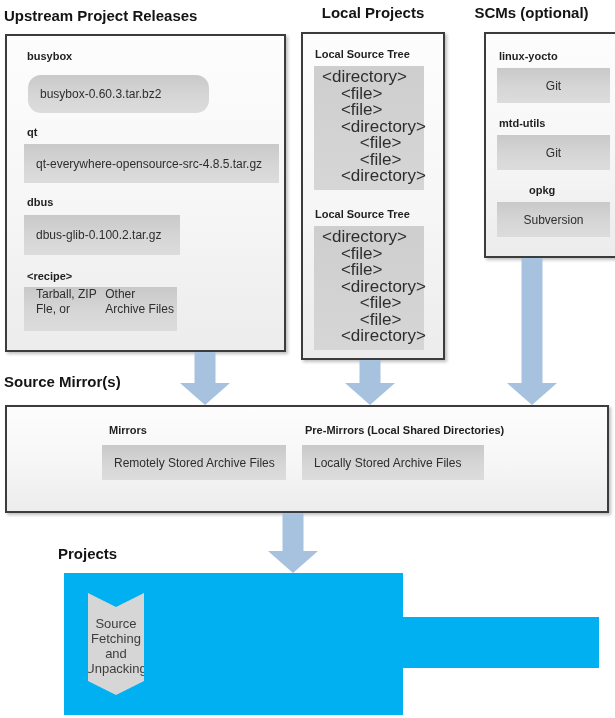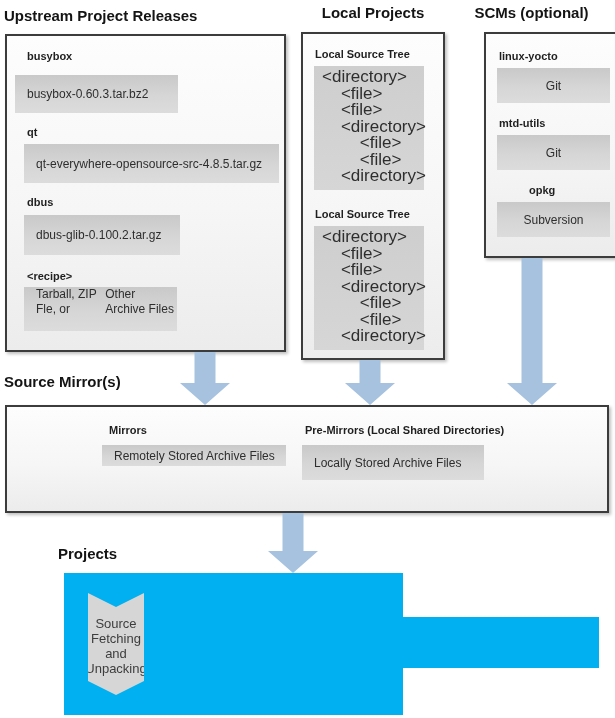--- a/index.html
+++ b/index.html
@@ -27,40 +27,40 @@
   .lbl{position:absolute;font-size:11px;font-weight:bold;color:#1f1f1f;white-space:nowrap;}
 
   
   .gbox{position:absolute;background:linear-gradient(180deg,#c9c9c9 0%,#d6d6d6 55%,#dcdcdc 100%);
         font-size:12px;color:#2e2e2e;display:flex;align-items:center;box-sizing:border-box;}
   .gbox.pad{padding-left:12px;}
   .gbox.center{justify-content:center;}
   .gbox.multiline{flex-direction:row;align-items:flex-start;justify-content:center;line-height:15px;padding-left:12px;}
 
   
-  .u-l0{left:20px;top:14px;} .u-b0{left:8px;top:39px;width:163px;height:38px;}
+  .u-l0{left:20px;top:14px;} .u-b0{left:21px;top:39px;width:181px;height:38px;border-radius:13px;}
   .u-l1{left:20px;top:90px;} .u-b1{left:17px;top:108px;width:255px;height:39px;}
   .u-l2{left:20px;top:160px;} .u-b2{left:17px;top:179px;width:156px;height:40px;}
   .u-l3{left:20px;top:234px;} .u-b3{left:17px;top:251px;width:153px;height:44px;}
 
   
   .lp-l0{left:12px;top:14px;} .lp-l1{left:12px;top:174px;}
   .tree{position:absolute;width:110px;height:124px;
         background:linear-gradient(180deg,#cecece 0%,#d6d6d6 100%);
         font-size:17px;color:#2e2e2e;padding:3px 0 0 8px;box-sizing:border-box;}
   .lp-t0{left:11px;top:32px;} .lp-t1{left:11px;top:192px;}
   .tree-line{white-space:pre;line-height:16.5px;}
 
   
   .s-l0{left:13px;top:16px;} .s-b0{left:11px;top:34px;width:113px;height:35px;}
   .s-l1{left:13px;top:83px;} .s-b1{left:11px;top:101px;width:113px;height:35px;}
   .s-l2{left:13px;top:150px;margin-left:30px;} .s-b2{left:11px;top:168px;width:113px;height:35px;}
 
   
-  .m-l0{left:102px;top:17px;} .m-b0{left:95px;top:38px;width:184px;height:21px;}
+  .m-l0{left:102px;top:17px;} .m-b0{left:95px;top:38px;width:184px;height:35px;}
   .m-l1{left:298px;top:17px;} .m-b1{left:295px;top:38px;width:182px;height:35px;}
 
   
   .arrow{position:absolute;width:50px;background:#A6C2DF;
          clip-path:polygon(29% 0,71% 0,71% calc(100% - 22px),100% calc(100% - 22px),50% 100%,0 calc(100% - 22px),29% calc(100% - 22px));}
   .a-upstream{left:180px;top:352px;height:53px;}
   .a-local{left:345px;top:360px;height:45px;}
   .a-scm{left:507px;top:258px;height:147px;}
   .a-mirror{left:268px;top:513px;height:60px;}
 

